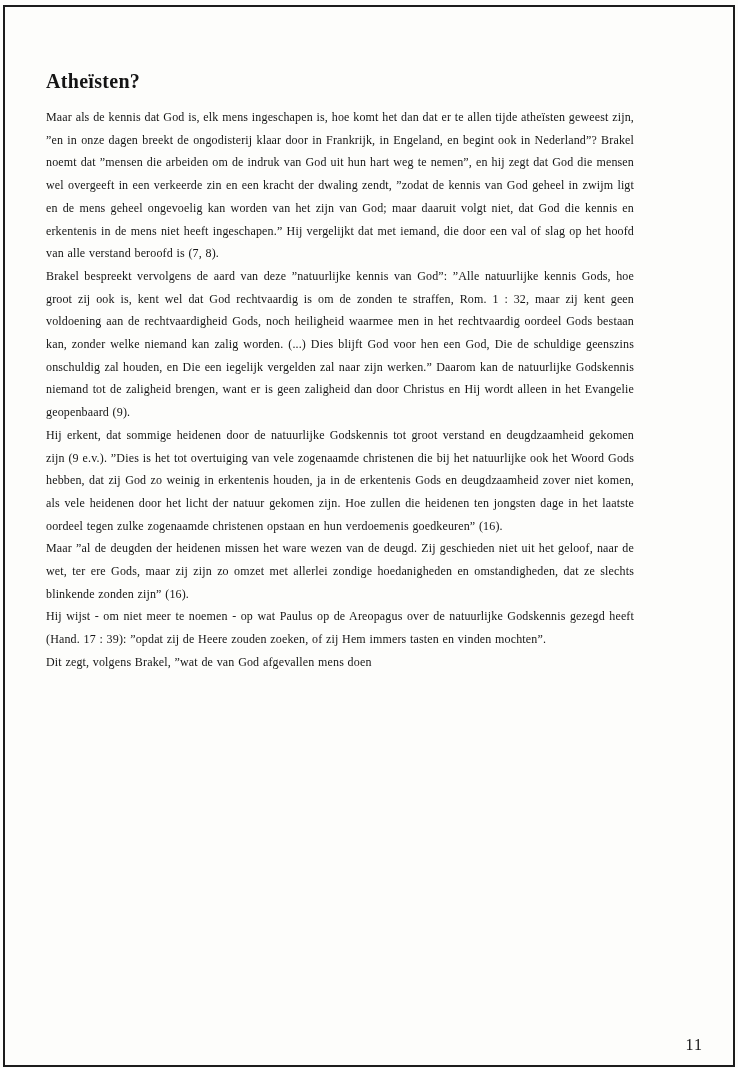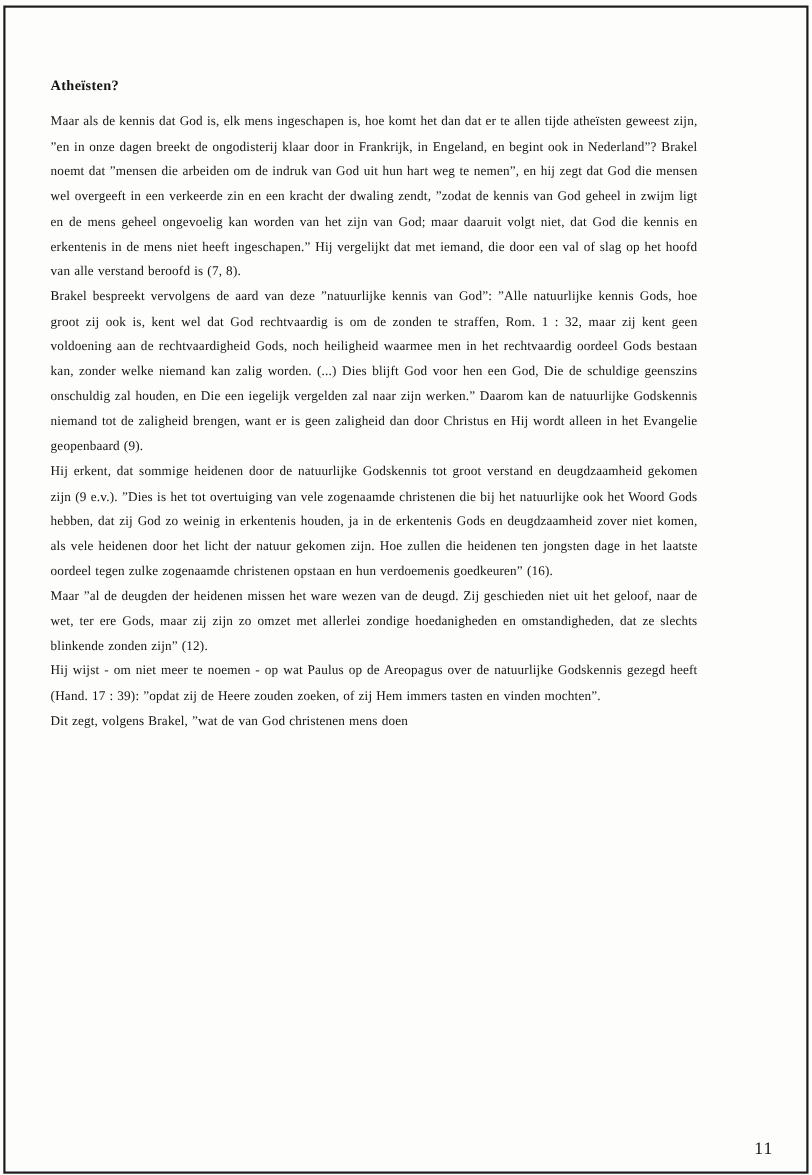--- a/index.html
+++ b/index.html
@@ -25,21 +25,21 @@
     pointer-events: none;
   }
   .content {
     position: absolute;
     left: 46px;
     top: 70px;
     width: 588px;
   }
   .heading {
     margin: 0 0 13px 0;
-    font-size: 13px;
+    font-size: 20px;
     font-weight: bold;
     letter-spacing: 0.3px;
   }
   .body-para {
     margin: 0;
     font-size: 12px;
     line-height: 22.7px;
     text-align: justify;
     letter-spacing: 0.15px;
     word-spacing: 0.5px;
@@ -56,18 +56,18 @@
 </head>
 <body>
 
 <div class="page-border"></div>
 
 <div class="content">
   <h1 class="heading">Atheïsten?</h1>
   <p class="body-para">Maar als de kennis dat God is, elk mens ingeschapen is, hoe komt het dan dat er te allen tijde atheïsten geweest zijn, ”en in onze dagen breekt de ongodisterij klaar door in Frankrijk, in Engeland, en begint ook in Nederland”? Brakel noemt dat ”mensen die arbeiden om de indruk van God uit hun hart weg te nemen”, en hij zegt dat God die mensen wel overgeeft in een verkeerde zin en een kracht der dwaling zendt, ”zodat de kennis van God geheel in zwijm ligt en de mens geheel ongevoelig kan worden van het zijn van God; maar daaruit volgt niet, dat God die kennis en erkentenis in de mens niet heeft ingeschapen.” Hij vergelijkt dat met iemand, die door een val of slag op het hoofd van alle verstand beroofd is (7, 8).</p>
   <p class="body-para">Brakel bespreekt vervolgens de aard van deze ”natuurlijke kennis van God”: ”Alle natuurlijke kennis Gods, hoe groot zij ook is, kent wel dat God rechtvaardig is om de zonden te straffen, Rom. 1 : 32, maar zij kent geen voldoening aan de rechtvaardigheid Gods, noch heiligheid waarmee men in het rechtvaardig oordeel Gods bestaan kan, zonder welke niemand kan zalig worden. (...) Dies blijft God voor hen een God, Die de schuldige geenszins onschuldig zal houden, en Die een iegelijk vergelden zal naar zijn werken.” Daarom kan de natuurlijke Godskennis niemand tot de zaligheid brengen, want er is geen zaligheid dan door Christus en Hij wordt alleen in het Evangelie geopenbaard (9).</p>
   <p class="body-para">Hij erkent, dat sommige heidenen door de natuurlijke Godskennis tot groot verstand en deugdzaamheid gekomen zijn (9 e.v.). ”Dies is het tot overtuiging van vele zogenaamde christenen die bij het natuurlijke ook het Woord Gods hebben, dat zij God zo weinig in erkentenis houden, ja in de erkentenis Gods en deugdzaamheid zover niet komen, als vele heidenen door het licht der natuur gekomen zijn. Hoe zullen die heidenen ten jongsten dage in het laatste oordeel tegen zulke zogenaamde christenen opstaan en hun verdoemenis goedkeuren” (16).</p>
-  <p class="body-para">Maar ”al de deugden der heidenen missen het ware wezen van de deugd. Zij geschieden niet uit het geloof, naar de wet, ter ere Gods, maar zij zijn zo omzet met allerlei zondige hoedanigheden en omstandigheden, dat ze slechts blinkende zonden zijn” (12).</p>
+  <p class="body-para">Maar ”al de deugden der heidenen missen het ware wezen van de deugd. Zij geschieden niet uit het geloof, naar de wet, ter ere Gods, maar zij zijn zo omzet met allerlei zondige hoedanigheden en omstandigheden, dat ze slechts blinkende zonden zijn” (16).</p>
   <p class="body-para">Hij wijst - om niet meer te noemen - op wat Paulus op de Areopagus over de natuurlijke Godskennis gezegd heeft (Hand. 17 : 39): ”opdat zij de Heere zouden zoeken, of zij Hem immers tasten en vinden mochten”.</p>
-  <p class="body-para">Dit zegt, volgens Brakel, ”wat de van God christenen mens doen</p>
+  <p class="body-para">Dit zegt, volgens Brakel, ”wat de van God afgevallen mens doen</p>
 </div>
 
 <div class="page-number">11</div>
 
 </body></html>

